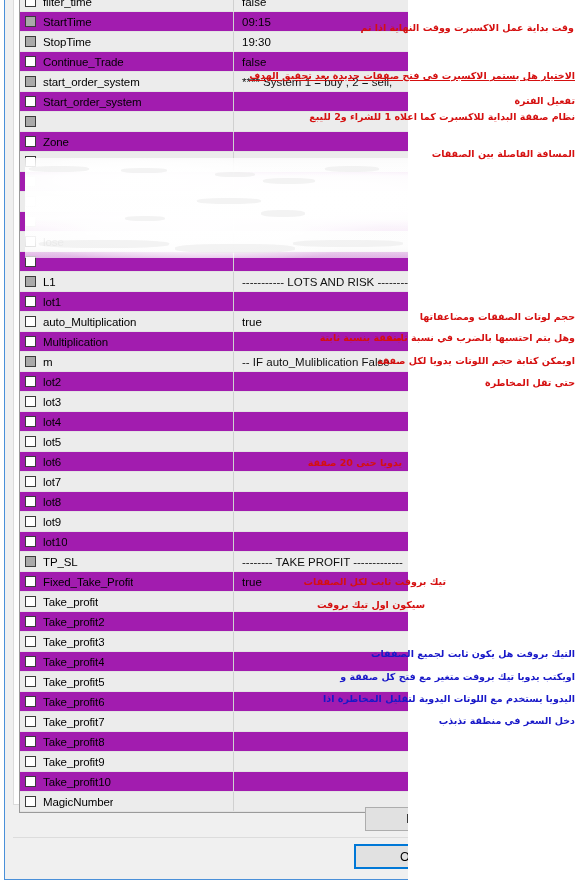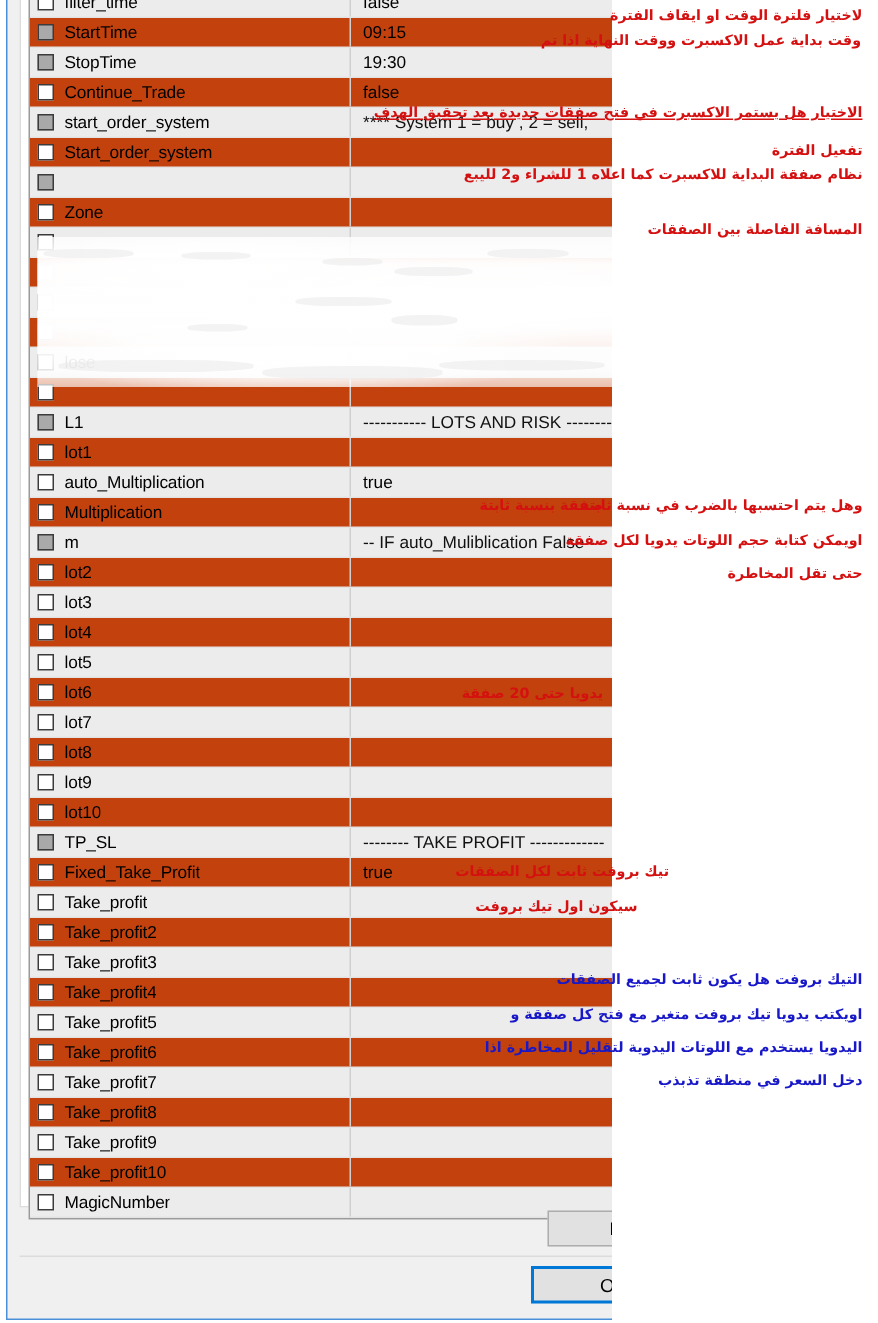--- a/index.html
+++ b/index.html
@@ -51,21 +51,21 @@
     border:1px solid #9a9a9a;
     box-sizing:border-box;
   }
   .row{
     position:relative;
     height:20px;
     display:flex;
     align-items:center;
     border-bottom:1px solid #e3e3e3;
     box-sizing:border-box;
-    background:#c2410c;
+    background:#a21caf;
   }
   .row.alt{ background:#ececec; }
   .cell-name{
     width:214px;
     flex:0 0 214px;
     display:flex;
     align-items:center;
     height:100%;
     border-right:1px solid #d0d0d0;
     box-sizing:border-box;
@@ -489,27 +489,27 @@
     <div class="smear" style="left:268px;top:82px; width:110px;height:7px;"></div>
   </div>
 
   <div id="footer-sep"></div>
   <div id="btn-load">Lo</div>
   <div id="btn-ok">OK</div>
 </div>
 
 <div id="clip-mask"></div>
 <div id="notes">
-    <div class="note red" style="right: 10px; top: 3px;">لاختيار فلترة الوقت او ايقاف الفترة</div>
     <div class="note red" style="right: 11px; top: 20px;">وقت بداية عمل الاكسبرت ووقت النهاية اذا تم</div>
     <div class="note red" style="right: 10px; top: 45px; margin-top: 48px;">تفعيل الفترة</div>
     <div class="note red" style="right: 10px; top: 68px; text-decoration: underline;">الاختيار هل يستمر الاكسبرت في فتح صفقات جديدة بعد تحقيق الهدف</div>
     <div class="note red" style="right: 10px; top: 109px;">نظام صفقة البداية للاكسبرت كما اعلاه 1 للشراء و2 لليبع</div>
     <div class="note red" style="right: 10px; top: 146px;">المسافة الفاصلة بين الصفقات</div>
     <div class="note red" style="right: 183px; top: 330px;">صفقة بنسبة ثابتة</div>
+    <div class="note red" style="right: 10px; top: 309px;">حجم لوتات الصفقات  ومضاعفاتها</div>
     <div class="note red" style="right: 10px; top: 330px;">وهل يتم احتسبها بالضرب في نسبة ثابتة</div>
     <div class="note red" style="right: 10px; top: 353px;">اويمكن كتابة حجم اللوتات يدويا لكل صفقة</div>
     <div class="note red" style="right: 10px; top: 375px; text-align: center;">حتى تقل المخاطرة</div>
     <div class="note red" style="right: 183px; top: 455px;">يدويا حتى 20 صفقة</div>
     <div class="note red" style="right: 139px; top: 574px;">تيك بروفت ثابت لكل الصفقات</div>
     <div class="note red" style="right: 160px; top: 597px; margin-left: 48px;">سيكون اول تيك بروفت</div>
     <div class="note blue" style="right: 10px; top: 669px;">اويكتب يدويا تيك بروفت متغير مع فتح كل صفقة و</div>
     <div class="note blue" style="right: 10px; top: 646px;">التيك بروفت هل يكون ثابت لجميع الصفقات</div>
     <div class="note blue" style="right: 10px; top: 691px;">اليدويا يستخدم مع اللوتات اليدوية لتقليل المخاطرة اذا</div>
     <div class="note blue" style="right: 10px; top: 713px;">دخل السعر في منطقة تذبذب</div>

